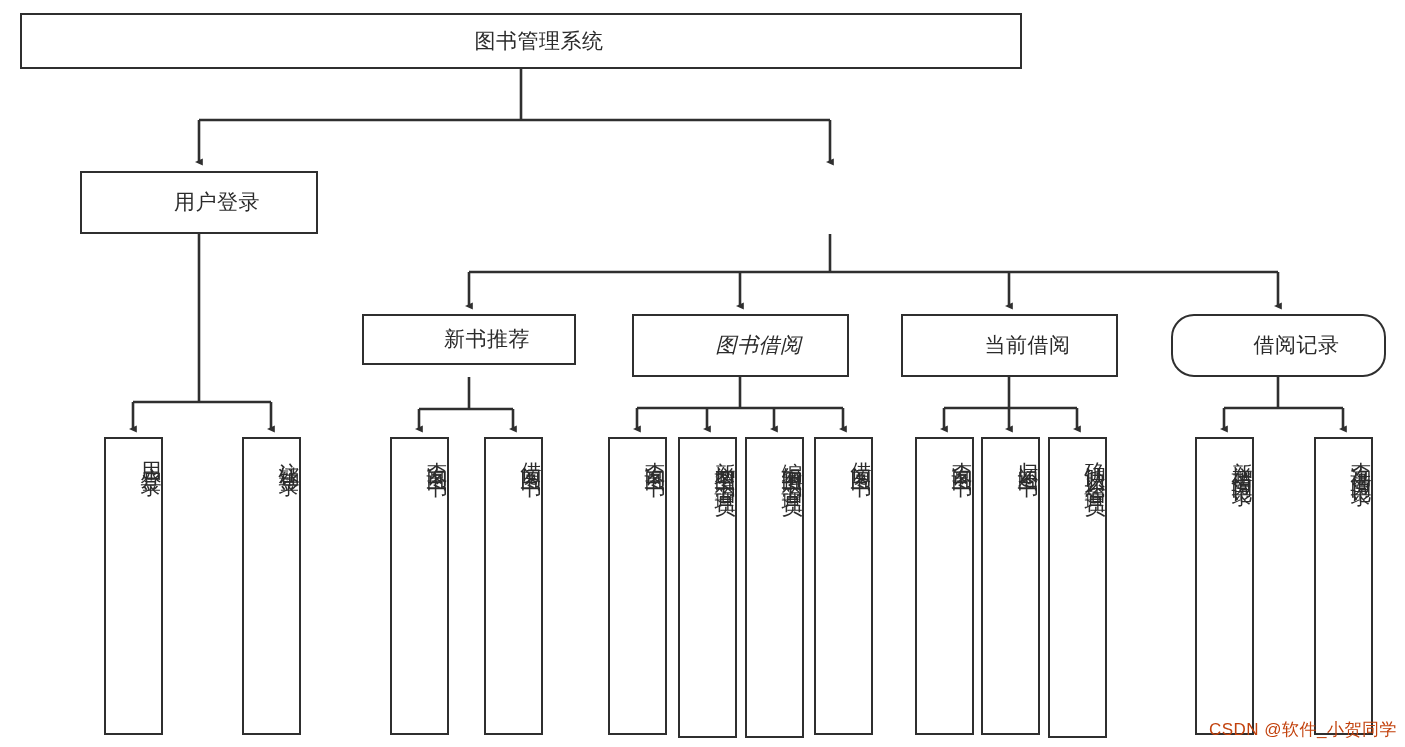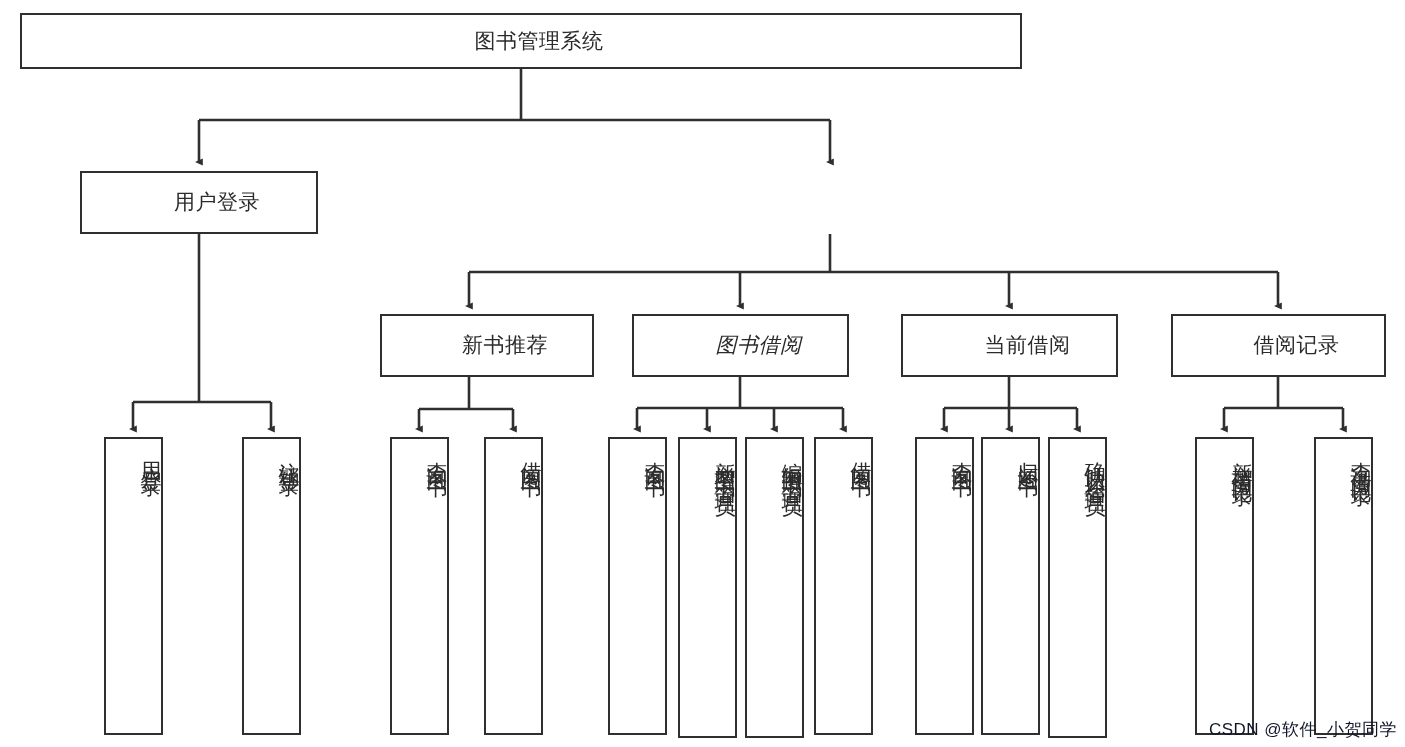--- a/index.html
+++ b/index.html
@@ -54,21 +54,21 @@
     top: 0;
     width: 1405px;
     height: 747px;
     pointer-events: none;
   }
   .watermark {
     position: absolute;
     right: 8px;
     bottom: 6px;
     font-size: 17px;
-    color: #0f172a;
+    color: #c2410c;
     white-space: nowrap;
     letter-spacing: 0.5px;
   }
 </style>
 </head>
 <body>
 
 <div id="canvas">
 
   <svg class="edges" viewBox="0 0 1405 747">
@@ -124,30 +124,30 @@
   </svg>
 
   <div class="node" style="left:20px; top:13px; width:1002px; height:56px;">
     <span class="node-label">图书管理系统</span>
   </div>
 
   <div class="node" style="left:80px; top:171px; width:238px; height:63px;">
     <span class="node-label">用户登录</span>
   </div>
 
-  <div class="node" style="left:380px; top:314px; width:214px; height:63px;justify-content:center;">
+  <div class="node" style="left:362px; top:314px; width:214px; height:51px;justify-content:center;">
     <span class="node-label">新书推荐</span>
   </div>
   <div class="node" style="left:632px; top:314px; width:217px; height:63px;font-style:italic;">
     <span class="node-label">图书借阅</span>
   </div>
   <div class="node" style="left:901px; top:314px; width:217px; height:63px;">
     <span class="node-label">当前借阅</span>
   </div>
-  <div class="node" style="left:1171px; top:314px; width:215px; height:63px;">
+  <div class="node" style="left:1171px; top:314px; width:215px; height:63px;border-radius:23px;">
     <span class="node-label">借阅记录</span>
   </div>
 
   <div class="node vertical" style="left:104px; top:437px; width:59px; height:298px;">
     <span class="node-label">用户登录</span>
   </div>
   <div class="node vertical" style="left:242px; top:437px; width:59px; height:298px;">
     <span class="node-label">注销登录</span>
   </div>
 

